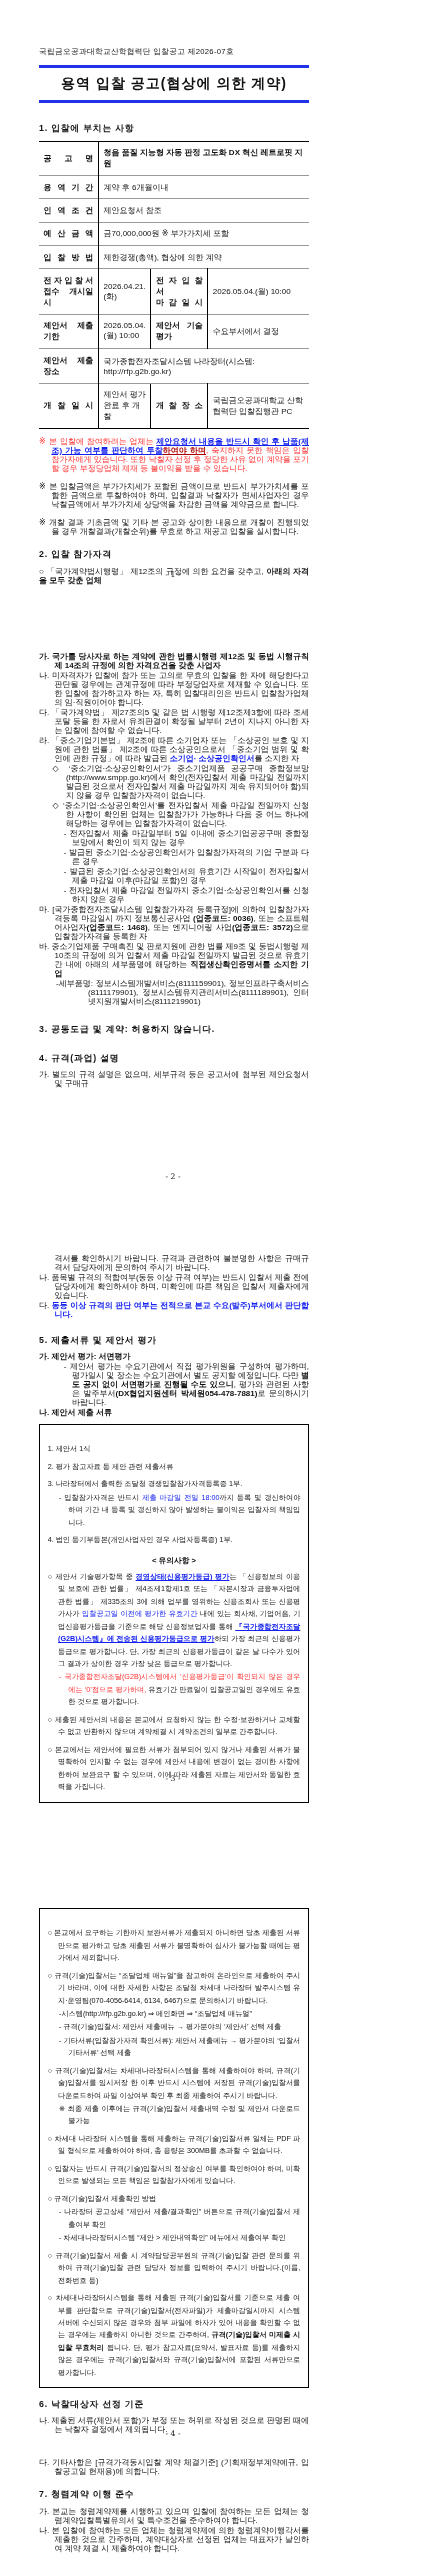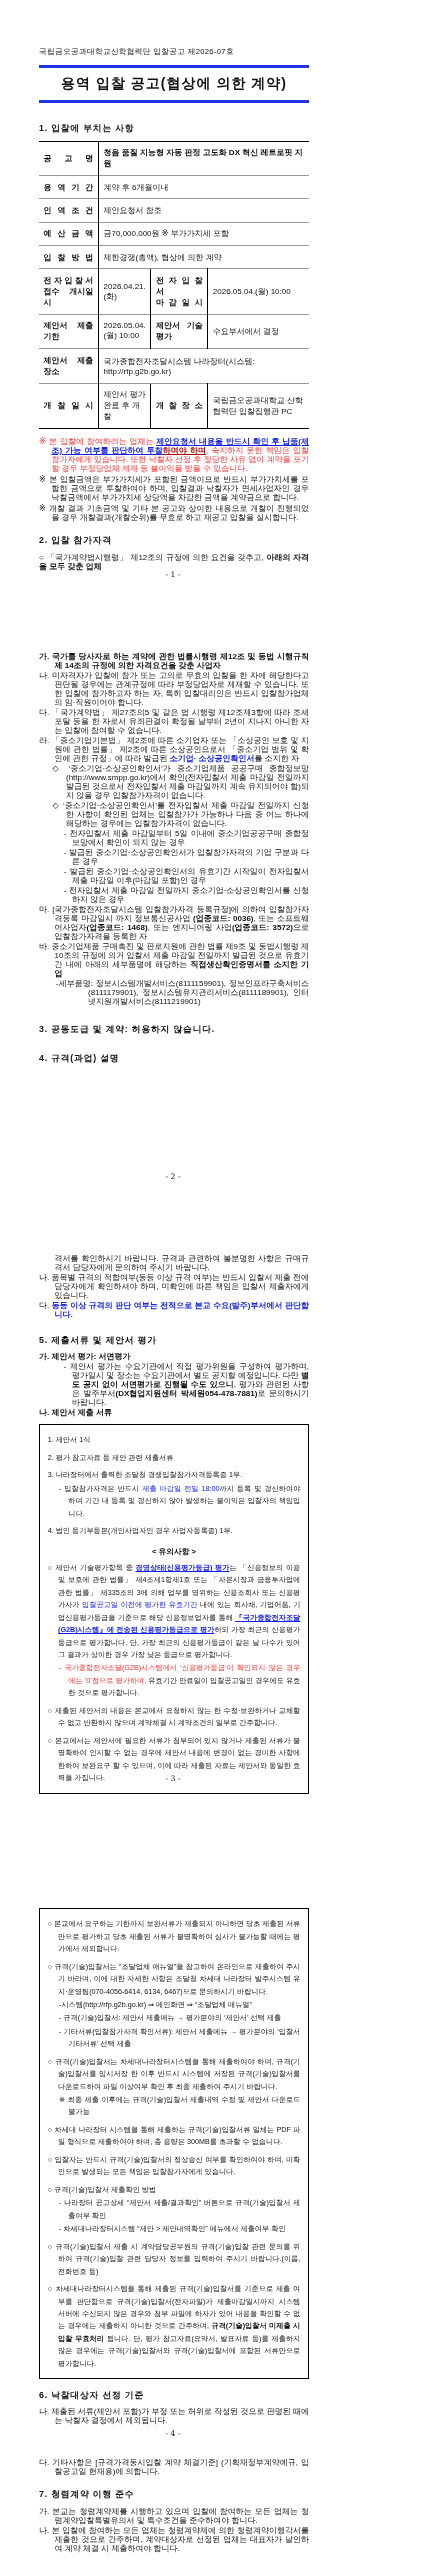--- a/index.html
+++ b/index.html
@@ -25,37 +25,37 @@
   table.t1 tr:first-child td{border-top:none;}
   td.lbl{width:62px;border-right:0.5px solid #000;font-weight:bold;}
   td.lbl2{width:58px;border-left:0.5px solid #000;border-right:0.5px solid #000;font-weight:bold;}
   td.val2{width:106px;}
   .j{display:block;text-align:justify;text-align-last:justify;}
   td.v{font-size:8px;}
   .bold{font-weight:bold;}
 
   .p{font-size:8px;line-height:9px;text-align:justify;margin:0;}
   .warn{color:#ff3030;padding-left:12.4px;text-indent:-12.4px;margin-top:8.2px;}
-  .note{padding-left:12.4px;text-indent:-12.4px;margin-top:2px;}
+  .note{padding-left:12.4px;text-indent:-12.4px;margin-top:9px;}
   .bu{color:#1421f0;font-weight:bold;text-decoration:underline;}
   .du{color:#b00000;font-weight:bold;text-decoration:underline;}
   .blue{color:#1421f0;font-weight:bold;}
   .blue-n{color:#1421f0;}
   .red{color:#ff3030;}
 
   .it1{padding-left:15.5px;text-indent:-15.5px;margin-top:1px;}   
   .it2{padding-left:27px;text-indent:-13.4px;margin-top:1px;}   
   .it3{padding-left:33px;text-indent:-8.2px;margin-top:1px;}   
   .it4{padding-left:49px;text-indent:-32px;margin-top:1px;}   
   .cont{padding-left:15.5px;margin-top:1px;}                    
 
   .box{border:1.3px solid #000;padding:9.3px 7.7px 8.2px 7.7px;margin-top:7.2px;}
   .box .p{font-size:7.2px;line-height:12.4px;}
   .bxi{padding-left:10.3px;text-indent:-10.3px;margin-top:5.2px;}
-  .bxi.first{margin-top:0;}
+  .bxi.first{margin-top:9px;}
   .bxs{padding-left:20.6px;text-indent:-9.3px;margin-top:1px;}
   .bxhint{text-align:center;font-weight:bold;font-size:7.7px;margin:9.3px 0 4.1px 0;}
   .redline{color:#ff3030;}
 </style>
 </head>
 <body>
 
 <div class="doc">
 
   <div class="page pg1">
@@ -170,20 +170,21 @@
       <span>마. [국가종합전자조달시스템 입찰참가자격 등록규정]에 의하여 입찰참가자격등록 마감일시 까지 정보통신공사업 </span><span class="bold">(업종코드: 0036)</span><span>, 또는 소프트웨어사업자</span><span class="bold">(업종코드: 1468)</span><span>, 또는 엔지니어링 사업</span><span class="bold">(업종코드: 3572)</span><span>으로 입찰참가자격을 등록한 자</span>
     </div>
     <div class="p it1">
       <span>바. 중소기업제품 구매촉진 및 판로지원에 관한 법률 제9조 및 동법시행령 제10조의 규정에 의거 입찰서 제출 마감일 전일까지 발급된 것으로 유효기간 내에 아래의 세부품명에 해당하는 </span><span class="bold">직접생산확인증명서를 소지한 기업</span>
     </div>
     <div class="p it4">-세부품명: 정보시스템개발서비스(8111159901), 정보인프라구축서비스(8111179901), 정보시스템유지관리서비스(8111189901), 인터넷지원개발서비스(8111219901)</div>
 
     <div class="sec-h" style="margin-top:17.5px;">3. 공동도급 및 계약: 허용하지 않습니다.</div>
 
     <div class="sec-h" style="margin-top:17.5px;">4. 규격(과업) 설명</div>
+    <div class="p it1">가. 별도의 규격 설명은 없으며, 세부규격 등은 공고서에 첨부된 제안요청서 및 구매규</div>
     <div class="pageno">- 2 -</div>
   </div>
 
   <div class="page pg3">
     <div class="p cont">격서를 확인하시기 바랍니다. 규격과 관련하여 불분명한 사항은 규매규격서 담당자에게 문의하여 주시기 바랍니다.</div>
     <div class="p it1">나. 품목별 규격의 적합여부(동등 이상 규격 여부)는 반드시 입찰서 제출 전에 담당자에게 확인하셔야 하며, 미확인에 따른 책임은 입찰서 제출자에게 있습니다.</div>
     <div class="p it1">
       <span>다. </span><span class="blue">동등 이상 규격의 판단 여부는 전적으로 본교 수요(발주)부서에서 판단합니다.</span>
     </div>
 

